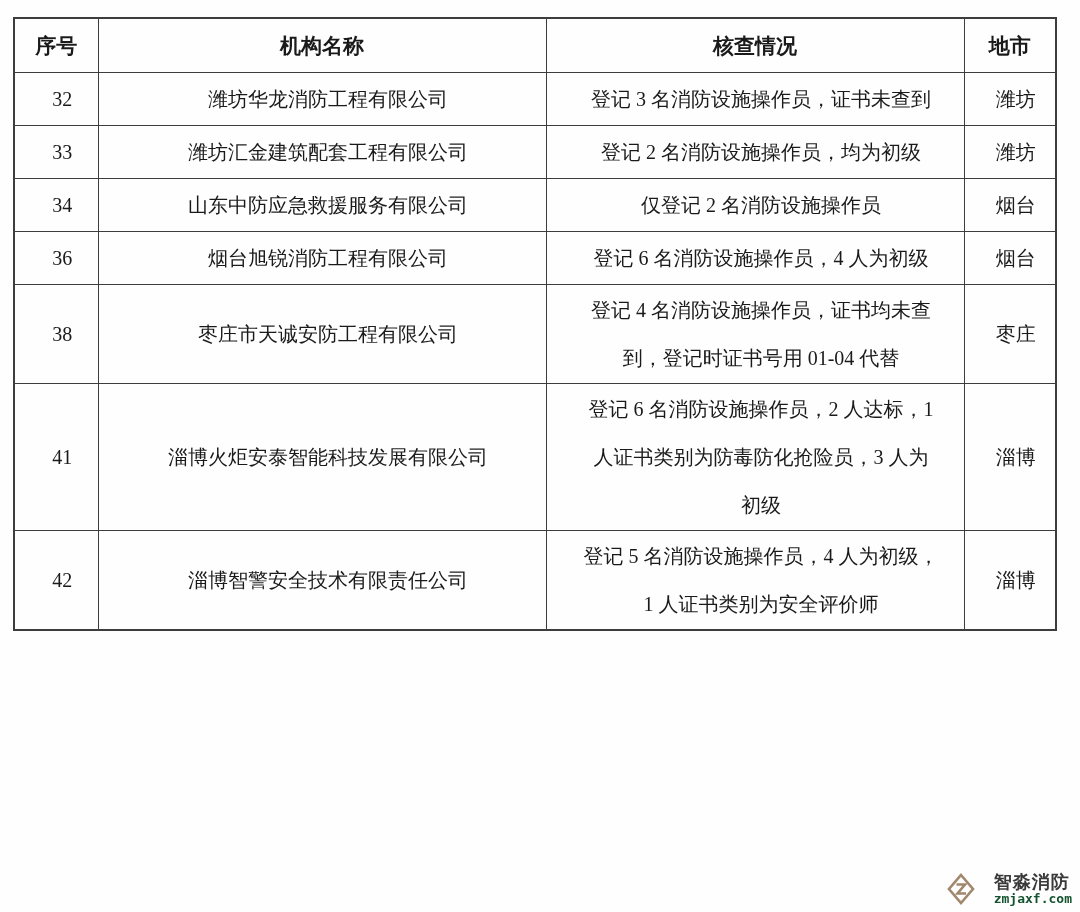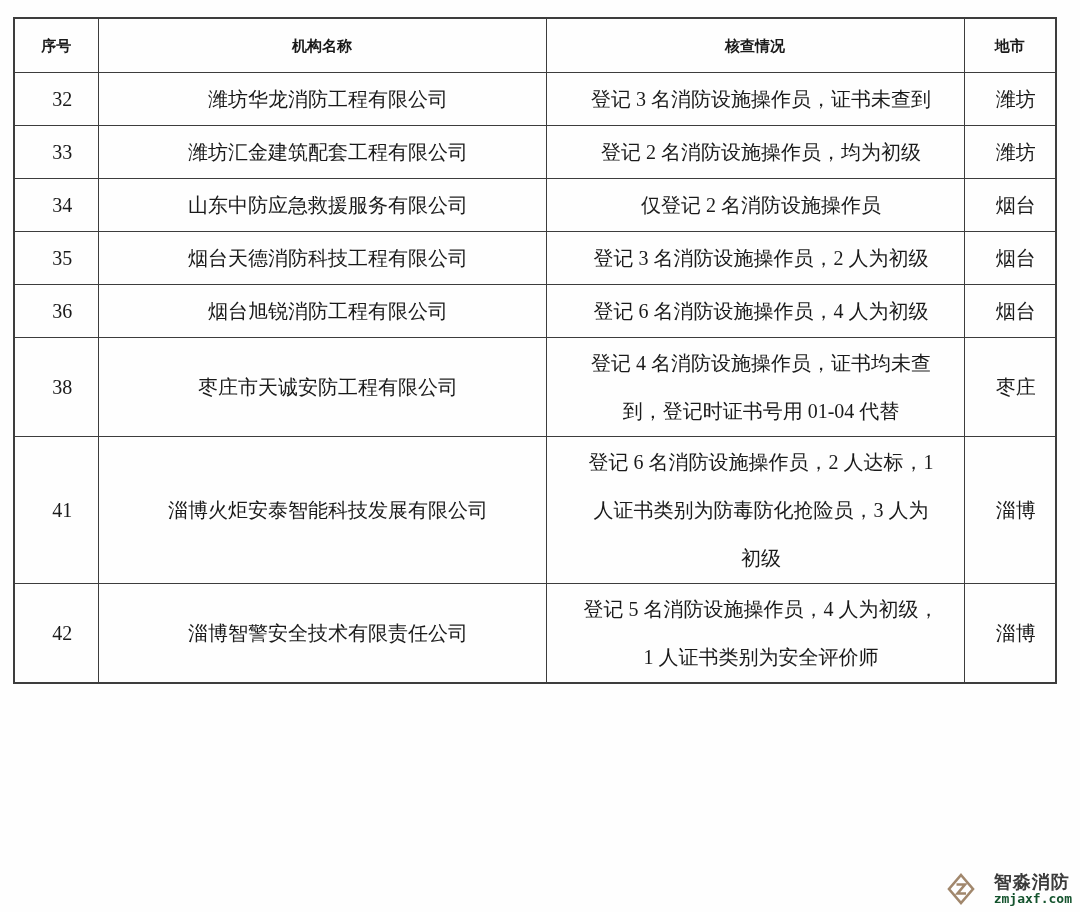--- a/index.html
+++ b/index.html
@@ -35,21 +35,21 @@
     text-align: center;
     vertical-align: middle;
     padding: 1px 8px;
     font-size: 20px;
     line-height: 48px;
     overflow: hidden;
   }
   .audit-table th {
     height: 51px;
     font-weight: bold;
-    font-size: 15px;
+    font-size: 21px;
     margin-left: 22px;
   }
   .audit-table td {
     height: 50px;
     padding-left: 20px;
   }
   .audit-table td.status {
     white-space: pre-line;
   }
   .footer {
@@ -117,26 +117,20 @@
           <td class="status">登记 2 名消防设施操作员，均为初级</td>
           <td>潍坊</td>
         </tr>
         <tr>
           <td>34</td>
           <td>山东中防应急救援服务有限公司</td>
           <td class="status">仅登记 2 名消防设施操作员</td>
           <td>烟台</td>
         </tr>
         <tr>
-          <td>35</td>
-          <td>烟台天德消防科技工程有限公司</td>
-          <td class="status">登记 3 名消防设施操作员，2 人为初级</td>
-          <td>烟台</td>
-        </tr>
-        <tr>
           <td>36</td>
           <td>烟台旭锐消防工程有限公司</td>
           <td class="status">登记 6 名消防设施操作员，4 人为初级</td>
           <td>烟台</td>
         </tr>
         <tr>
           <td>38</td>
           <td>枣庄市天诚安防工程有限公司</td>
           <td class="status">登记 4 名消防设施操作员，证书均未查
 到，登记时证书号用 01-04 代替</td>

